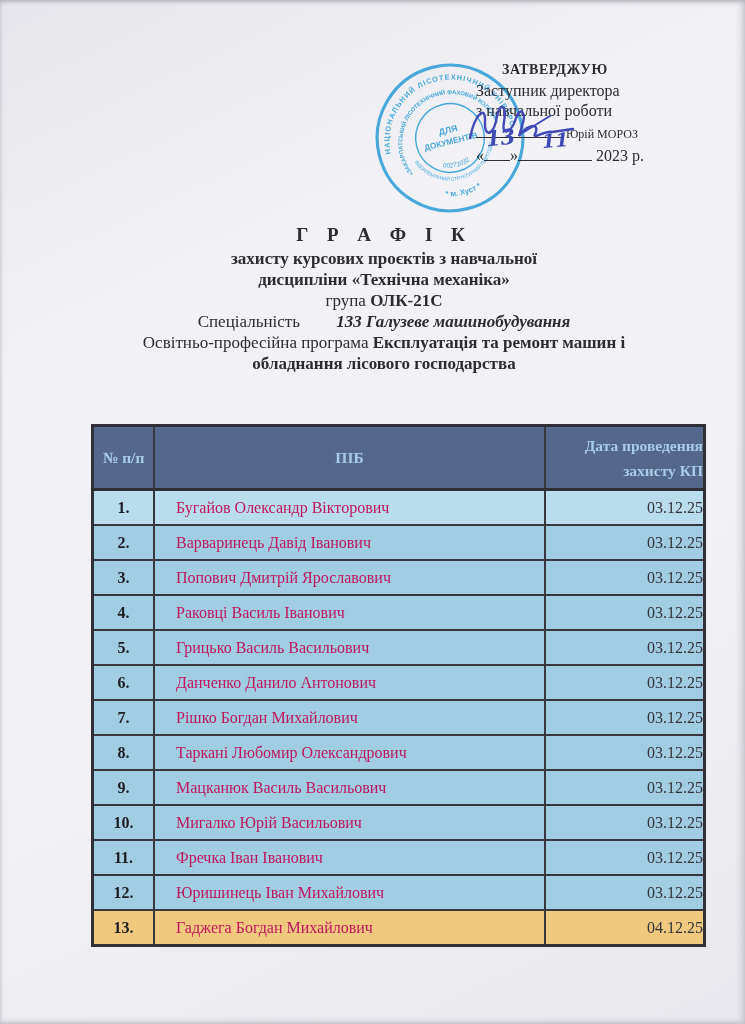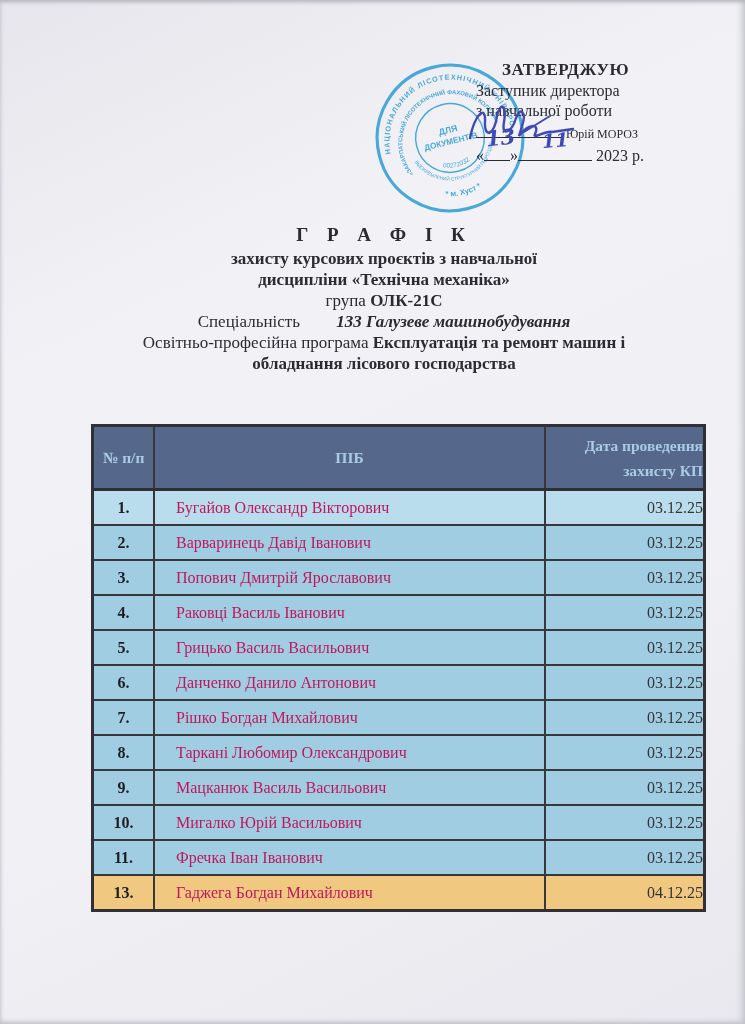--- a/index.html
+++ b/index.html
@@ -5,21 +5,21 @@
   html,body{margin:0;padding:0;}
   .page{
     position:relative;width:745px;height:1024px;overflow:hidden;
     font-family:"Liberation Serif",serif;color:#2b2c31;
     background:linear-gradient(155deg,#e7e6ec 0%,#f2f1f5 28%,#f1f0f4 62%,#e9e8ee 100%);
     box-shadow:inset 0 4px 4px -2px #b2b2bb, inset -7px 0 7px -4px #c6c6cf,
                inset 0 -5px 5px -3px #bdbdc6, inset 4px 0 4px -3px #d2d2da;
   }
   
   .approval{position:absolute;left:476px;top:60px;width:225px;font-size:16px;line-height:20.5px;z-index:3;}
-  .approval .appr-title{font-weight:bold;font-size:17px;letter-spacing:.5px;margin-left:26px;}
+  .approval .appr-title{font-weight:bold;font-size:14px;letter-spacing:.5px;margin-left:26px;}
   .sig-row{position:relative;height:21px;white-space:nowrap;}
   .sig-underline{display:inline-block;width:86px;border-bottom:1.6px solid #2c2d33;height:15px;}
   .sig-name{font-size:12px;}
   .date-row{position:relative;height:22px;white-space:nowrap;margin-top:2px;}
   .blank{display:inline-block;border-bottom:1.6px solid #2c2d33;height:15px;position:relative;}
   .blank.day{width:26px;}
   .blank.month{width:74px;}
   .hand{position:absolute;font-style:italic;font-weight:bold;color:#3f49b4;font-family:"DejaVu Serif",serif;}
   .hand.day-d{left:2px;top:-17px;font-size:21px;transform:rotate(-6deg);}
   .hand.month-d{left:24px;top:-15px;font-size:19px;transform:rotate(-4deg);}
@@ -172,20 +172,25 @@
         <tr>
           <td class="c-num">10.</td>
           <td class="c-name">Мигалко Юрій Васильович</td>
           <td class="c-date">03.12.25</td>
         </tr>
         <tr>
           <td class="c-num">11.</td>
           <td class="c-name">Фречка Іван Іванович</td>
           <td class="c-date">03.12.25</td>
         </tr>
+        <tr>
+          <td class="c-num">12.</td>
+          <td class="c-name">Юришинець Іван Михайлович</td>
+          <td class="c-date">03.12.25</td>
+        </tr>
         <tr class="hl">
           <td class="c-num">13.</td>
           <td class="c-name">Гаджега Богдан Михайлович</td>
           <td class="c-date">04.12.25</td>
         </tr>
       </tbody>
   </table>
 
 </div>
 

